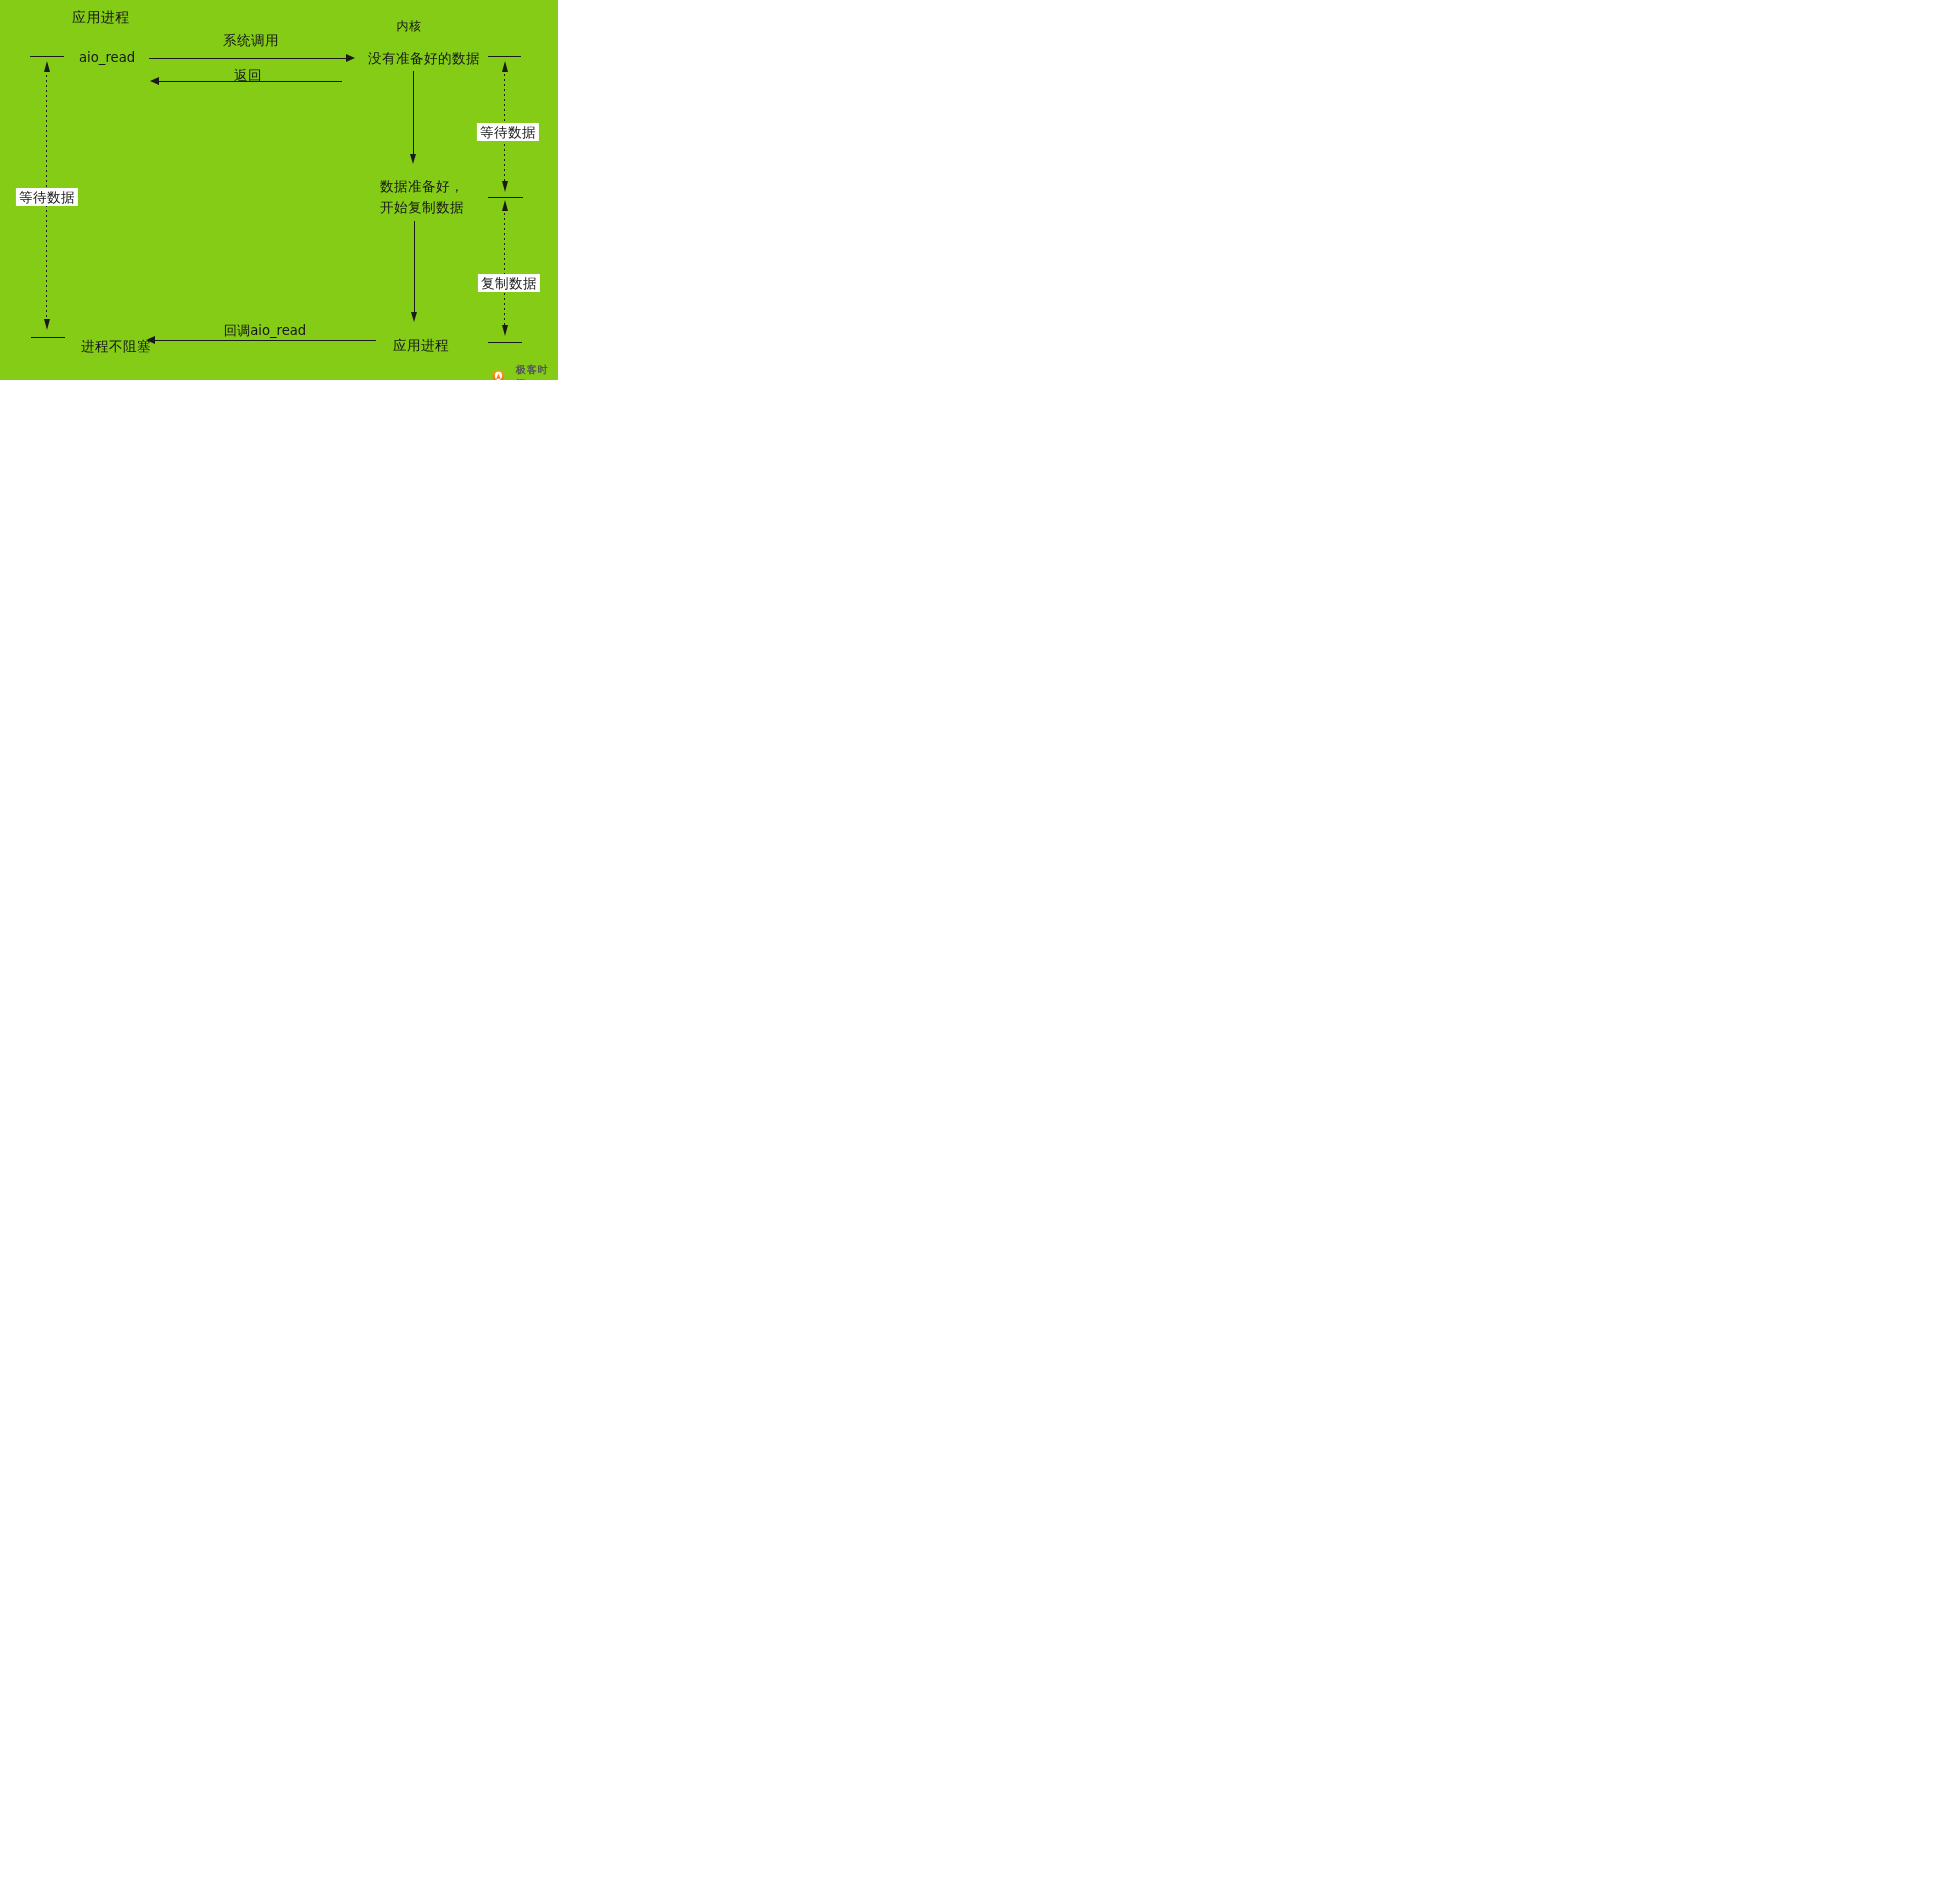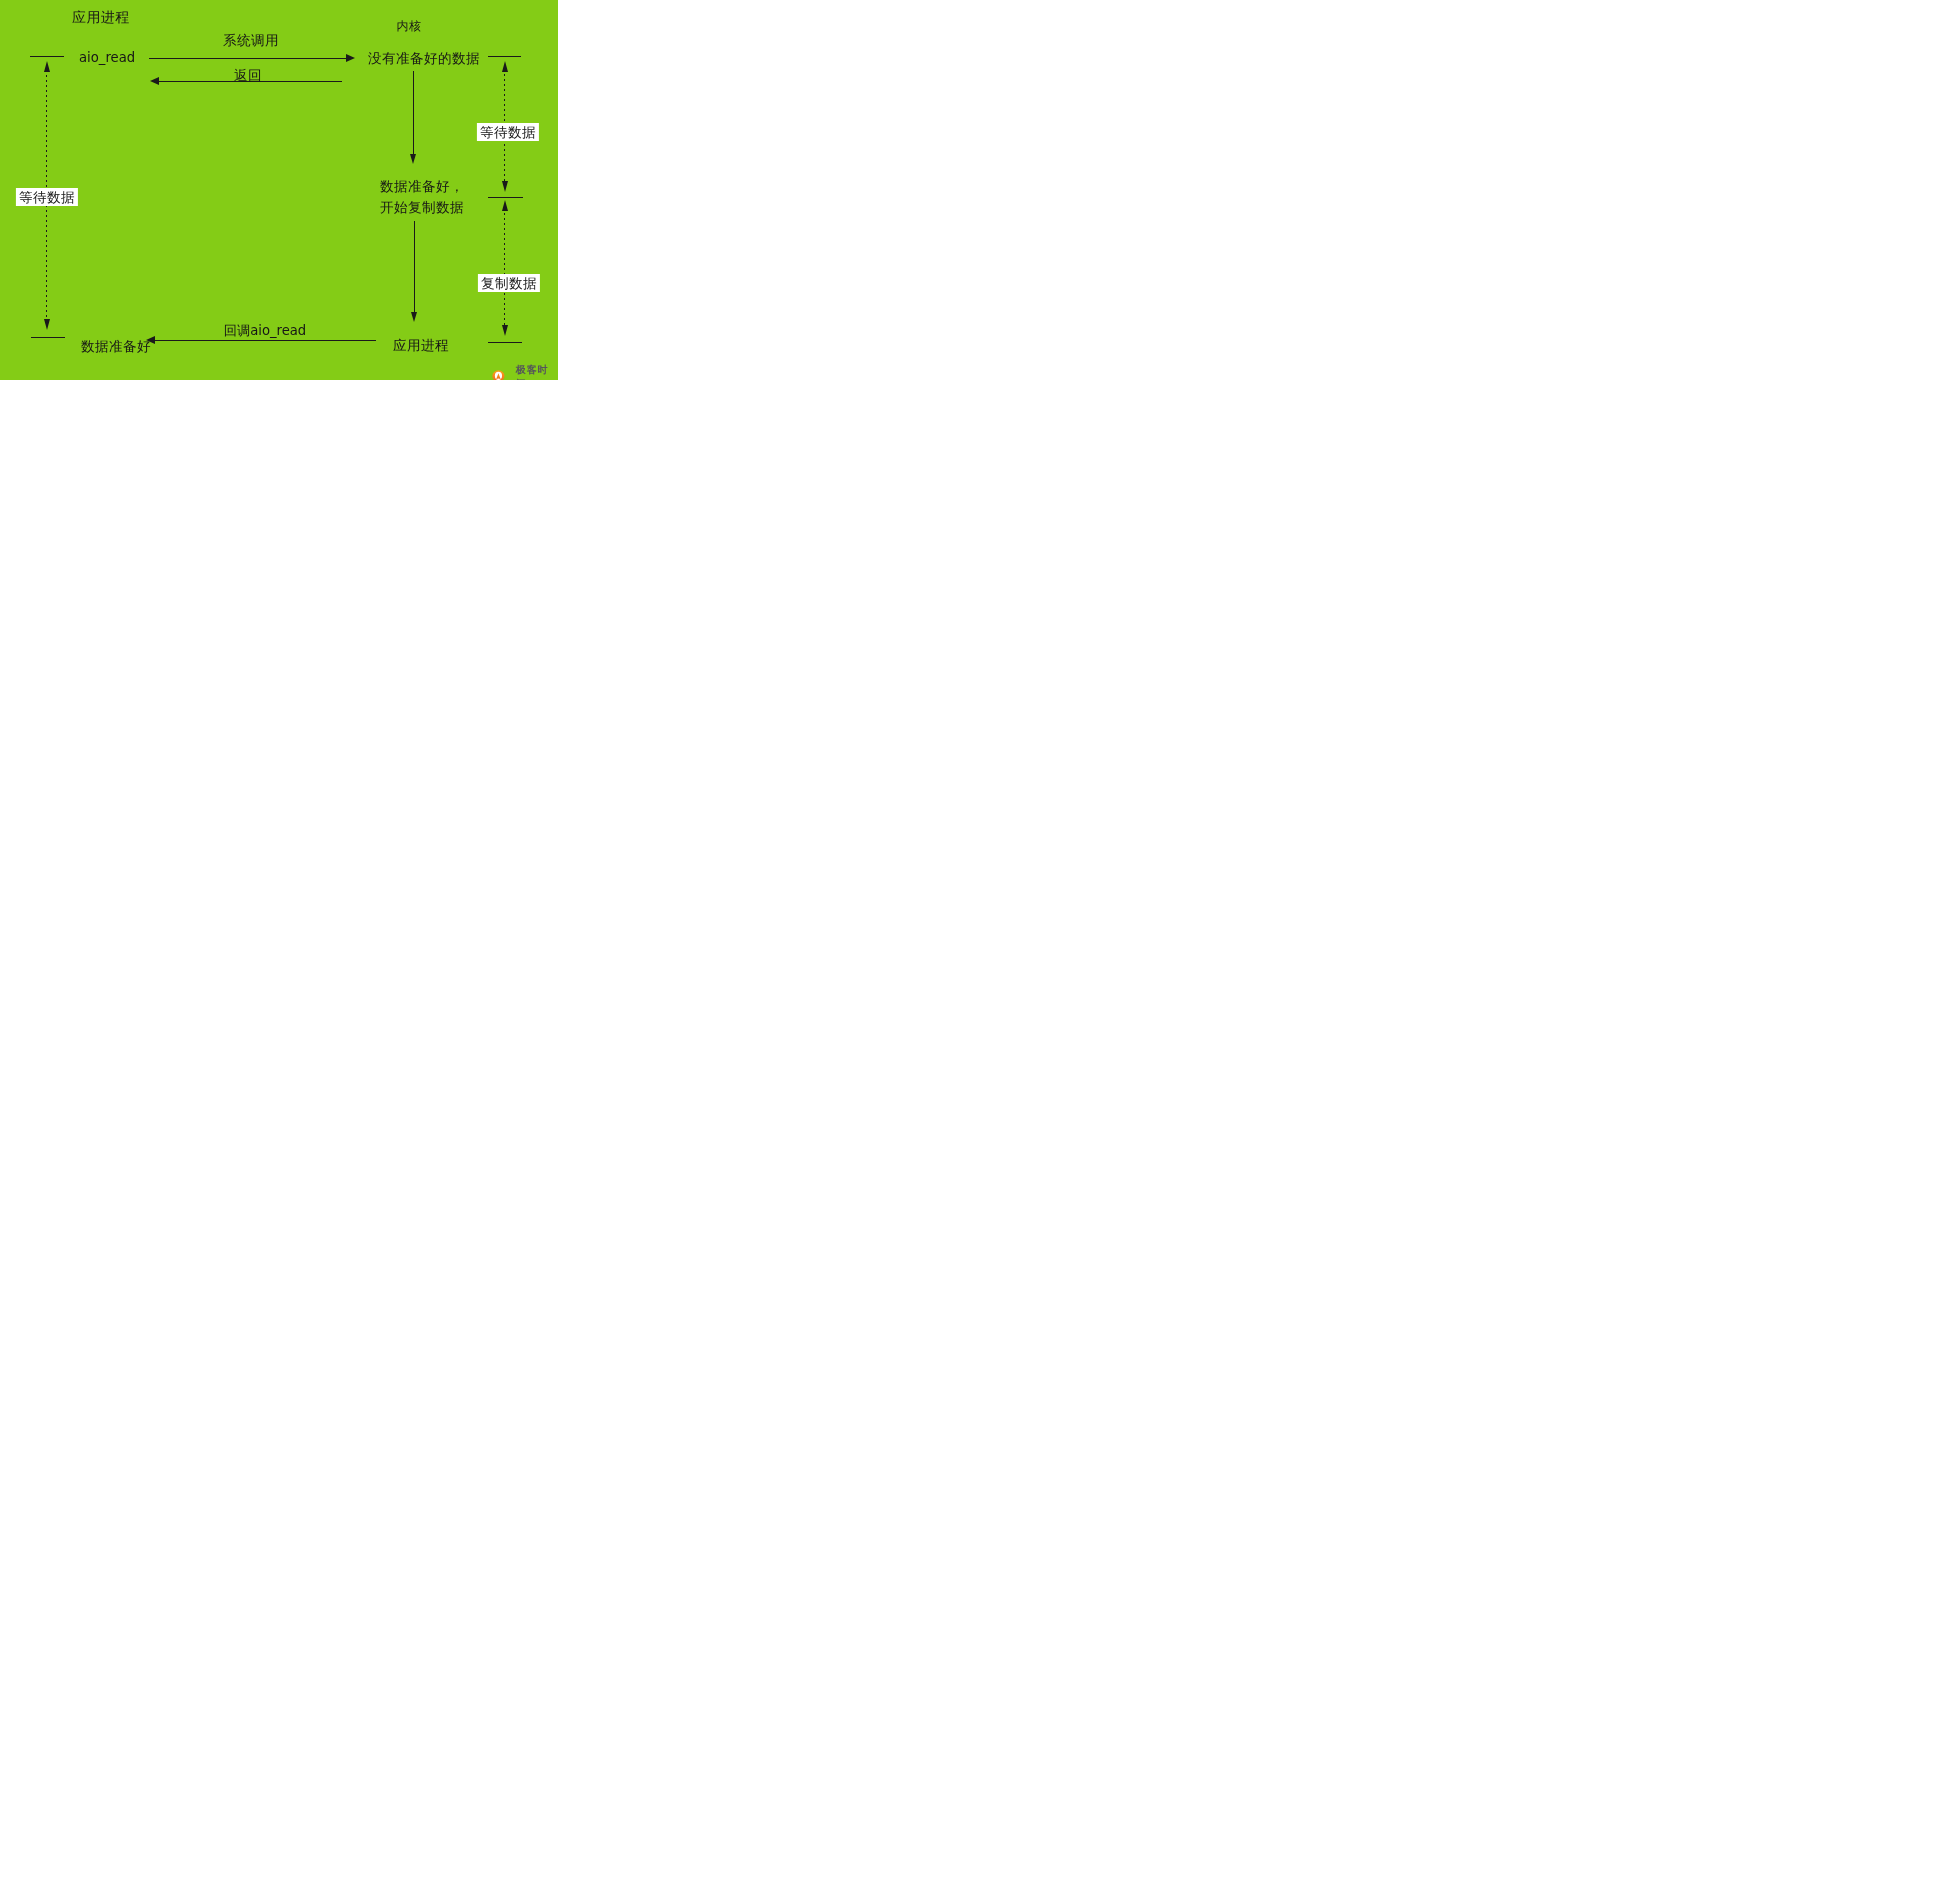--- a/index.html
+++ b/index.html
@@ -52,21 +52,21 @@
   <div class="lbl center" style="left:409px; top:19px; font-size:12px;">内核</div>
 
   <div class="hline" style="left:30px;  top:56px; width:34px;"></div>
   <div class="arr upNarrow" style="left:44px; top:61px;"></div>
   <div class="vdots" style="left:46px; top:75px; height:244px;"></div>
   <div class="lbl center onLine" style="left:47px; top:188px;">等待数据</div>
   <div class="arr downNarrow" style="left:44px; top:319px;"></div>
   <div class="hline" style="left:31px;  top:337px; width:34px;"></div>
 
   <div class="lbl latin" style="left:79px; top:50px;">aio_read</div>
-  <div class="lbl" style="left:81px; top:338px;">数据准备好</div>
+  <div class="lbl" style="left:81px; top:338px;">进程不阻塞</div>
 
   <div class="lbl center" style="left:251px; top:32px;">系统调用</div>
   <div class="hline" style="left:149px; top:58px; width:197px;"></div>
   <div class="arr right" style="left:346px; top:54px;"></div>
 
   <div class="lbl center" style="left:248px; top:67px;">返回</div>
   <div class="arr left" style="left:150px; top:77px;"></div>
   <div class="hline" style="left:159px; top:81px; width:183px;"></div>
 
   <div class="lbl" style="left:368px; top:50px;">没有准备好的数据</div>

